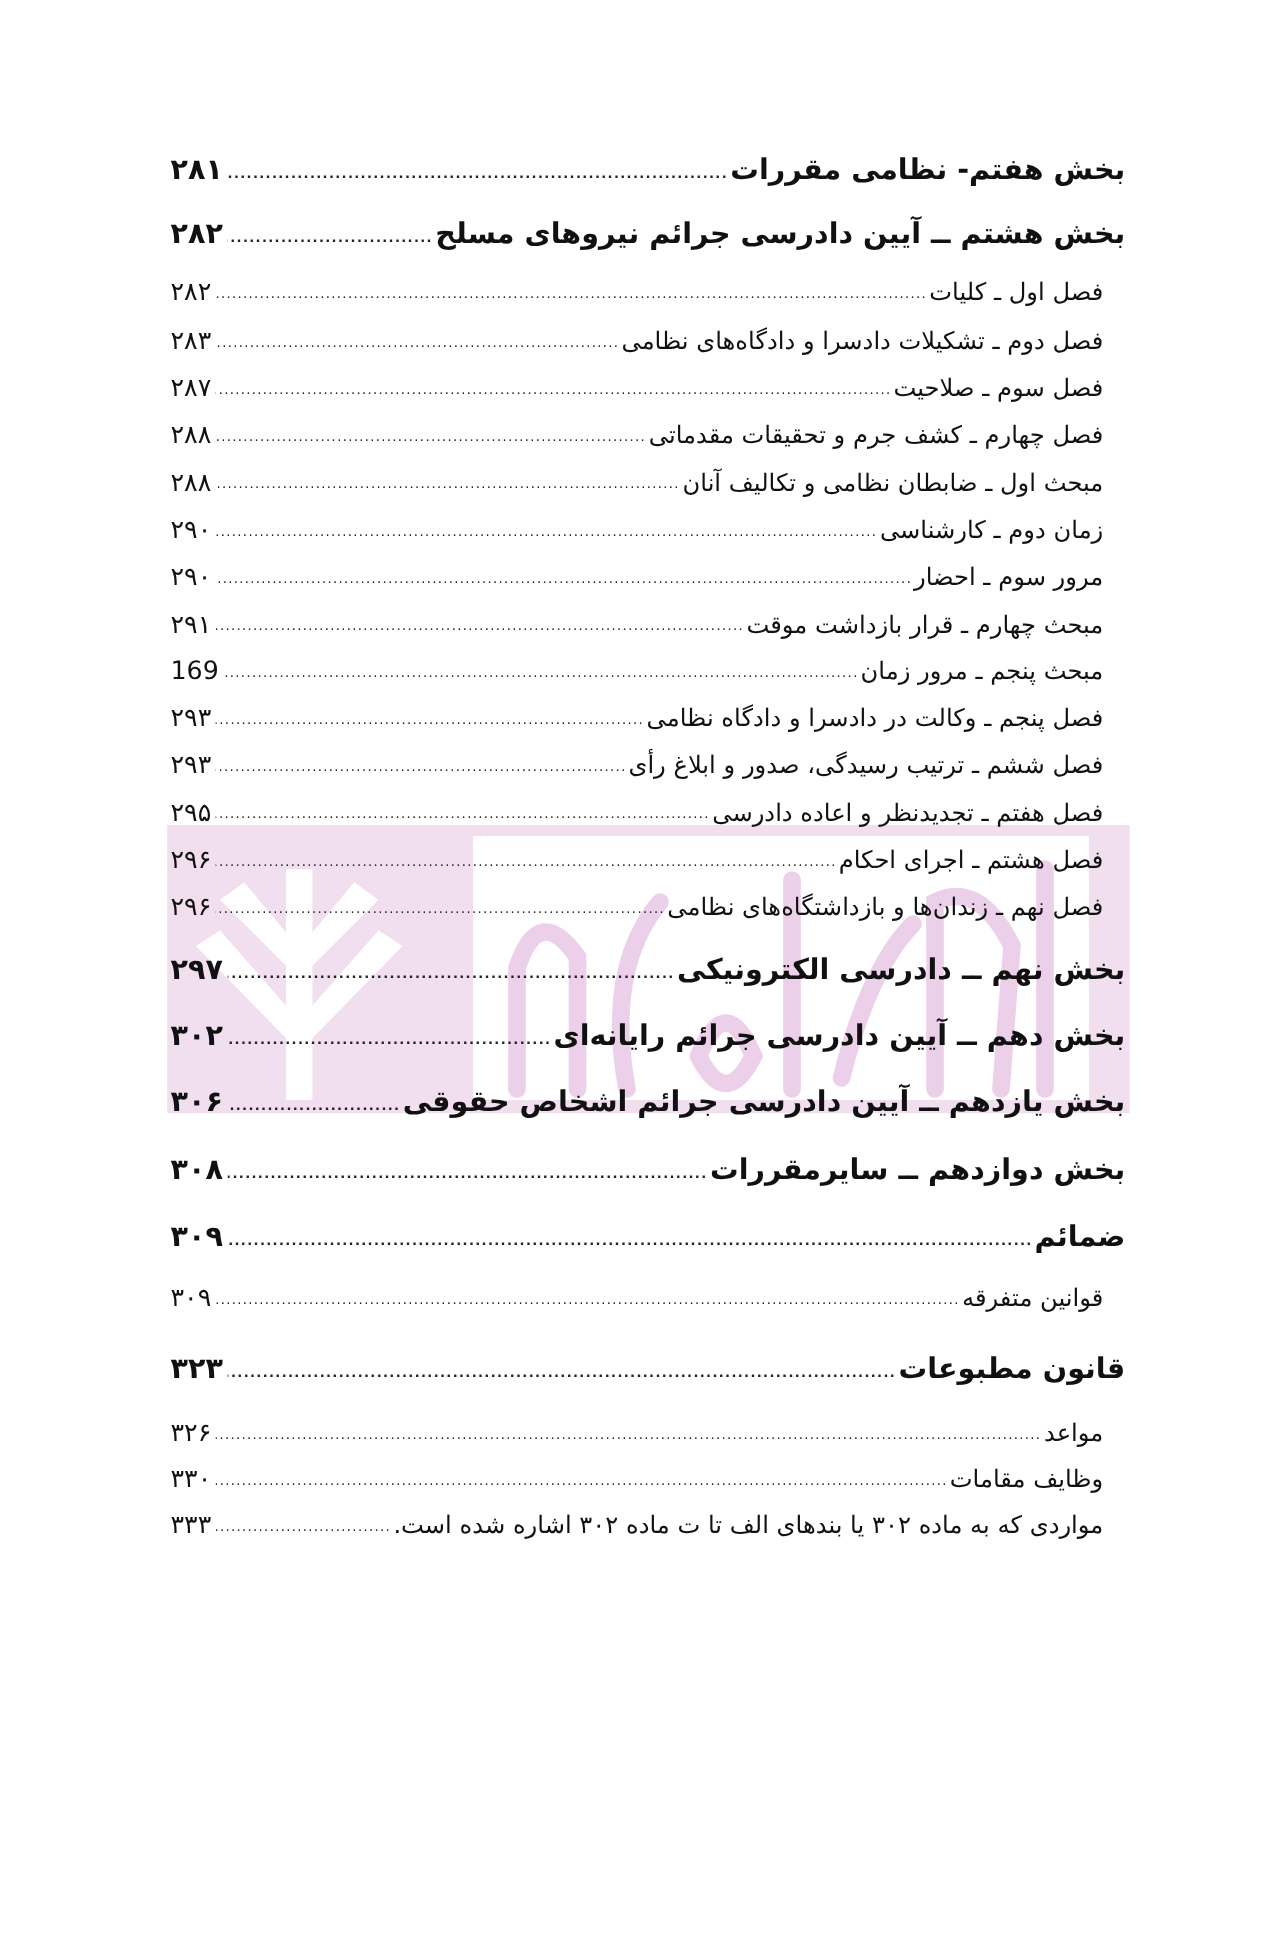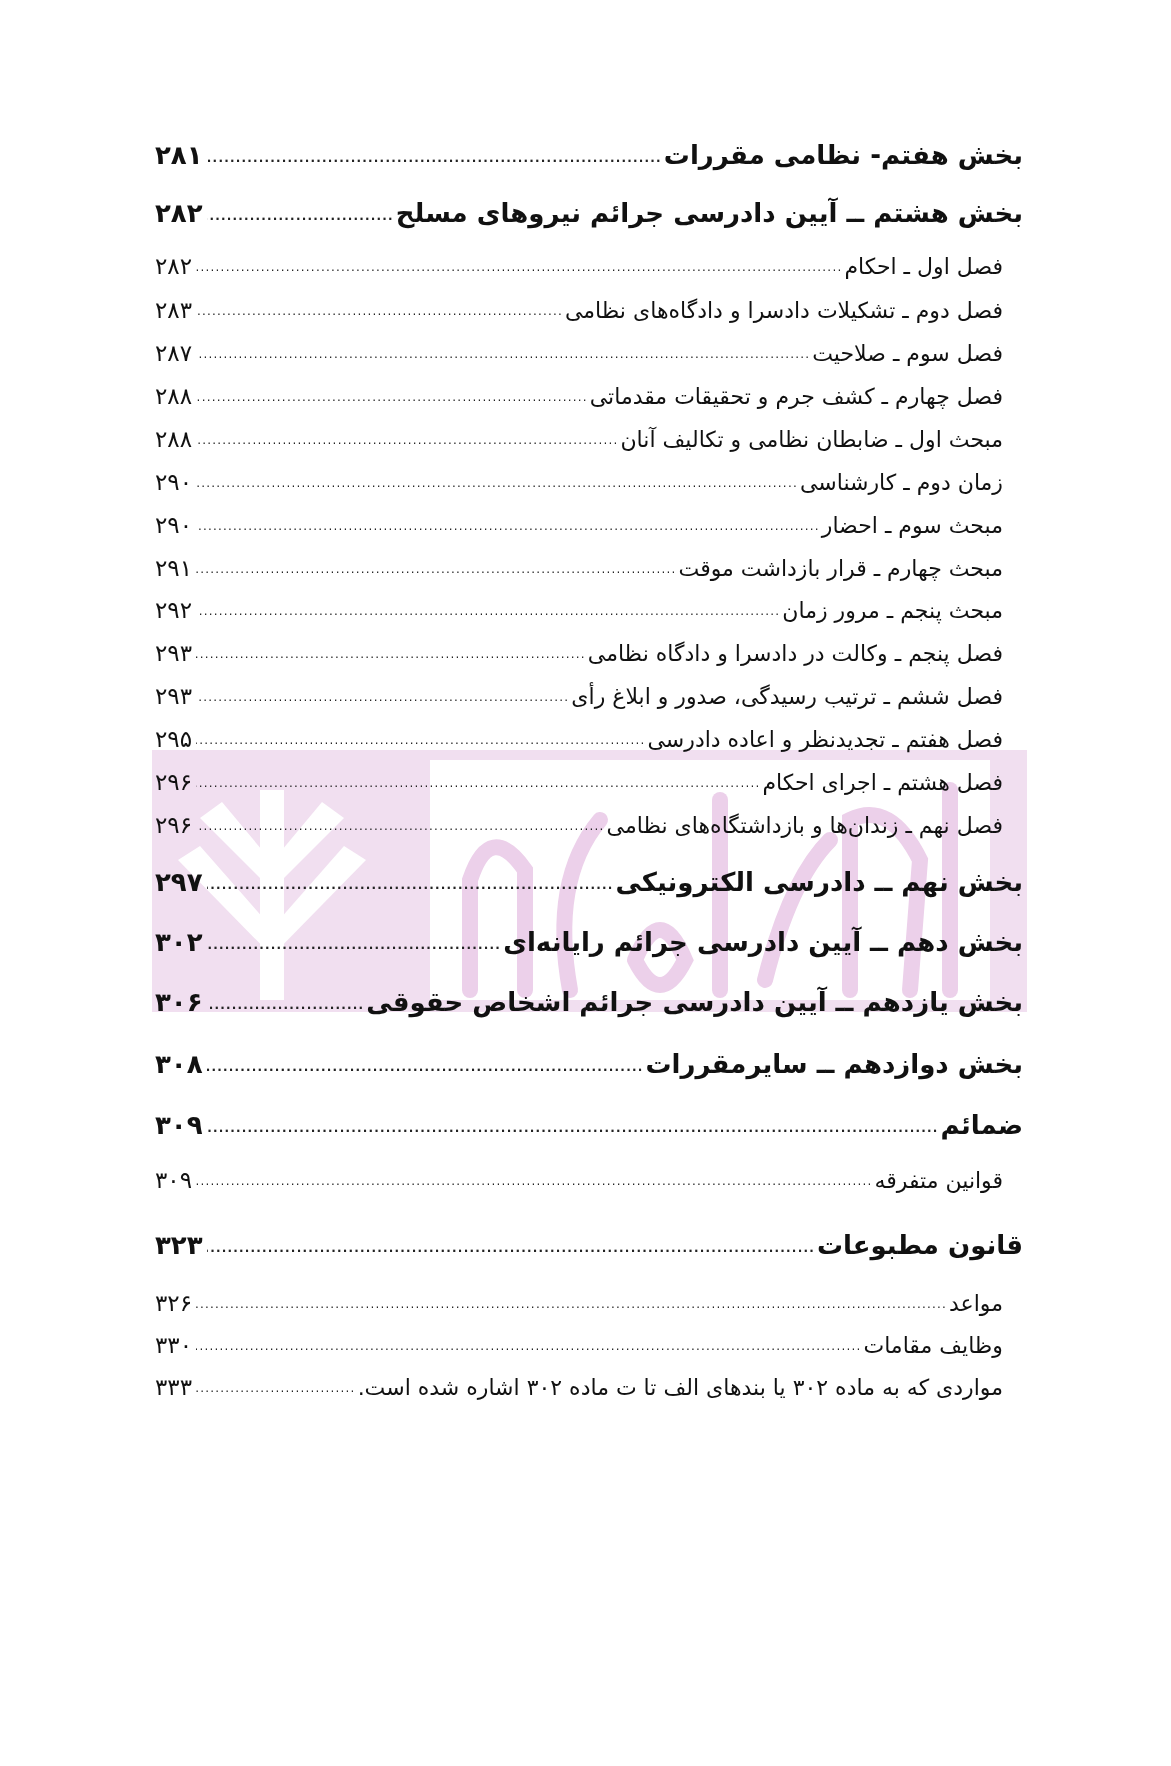--- a/index.html
+++ b/index.html
@@ -133,21 +133,21 @@
       <span class="page-no">۲۸۱</span>
     </div>
 
     <div class="row part" style="right:148px; width:868px; top:198px;">
       <span class="title">بخش هشتم ــ آیین دادرسی جرائم نیروهای مسلح</span>
       <span class="leader"></span>
       <span class="page-no">۲۸۲</span>
     </div>
 
     <div class="row chapter" style="right:168px; width:848px; top:253px;">
-      <span class="title">فصل اول ـ احکام</span>
+      <span class="title">فصل اول ـ کلیات</span>
       <span class="leader"></span>
       <span class="page-no">۲۸۲</span>
     </div>
 
     <div class="row chapter" style="right:168px; width:848px; top:297px;">
       <span class="title">فصل دوم ـ تشکیلات دادسرا و دادگاه‌های نظامی</span>
       <span class="leader"></span>
       <span class="page-no">۲۸۳</span>
     </div>
 
@@ -169,35 +169,35 @@
       <span class="page-no">۲۸۸</span>
     </div>
 
     <div class="row chapter" style="right:168px; width:848px; top:469px;">
       <span class="title">زمان دوم ـ کارشناسی</span>
       <span class="leader"></span>
       <span class="page-no">۲۹۰</span>
     </div>
 
     <div class="row chapter" style="right:168px; width:848px; top:512px;">
-      <span class="title">مبحث سوم ـ احضار</span>
+      <span class="title">مرور سوم ـ احضار</span>
       <span class="leader"></span>
       <span class="page-no">۲۹۰</span>
     </div>
 
     <div class="row chapter" style="right:168px; width:848px; top:555px;">
       <span class="title">مبحث چهارم ـ قرار بازداشت موقت</span>
       <span class="leader"></span>
       <span class="page-no">۲۹۱</span>
     </div>
 
     <div class="row chapter" style="right:168px; width:848px; top:597px;">
       <span class="title">مبحث پنجم ـ مرور زمان</span>
       <span class="leader"></span>
-      <span class="page-no">۲۹۲</span>
+      <span class="page-no">169</span>
     </div>
 
     <div class="row chapter" style="right:168px; width:848px; top:640px;">
       <span class="title">فصل پنجم ـ وکالت در دادسرا و دادگاه نظامی</span>
       <span class="leader"></span>
       <span class="page-no">۲۹۳</span>
     </div>
 
     <div class="row chapter" style="right:168px; width:848px; top:683px;">
       <span class="title">فصل ششم ـ ترتیب رسیدگی، صدور و ابلاغ رأی</span>

